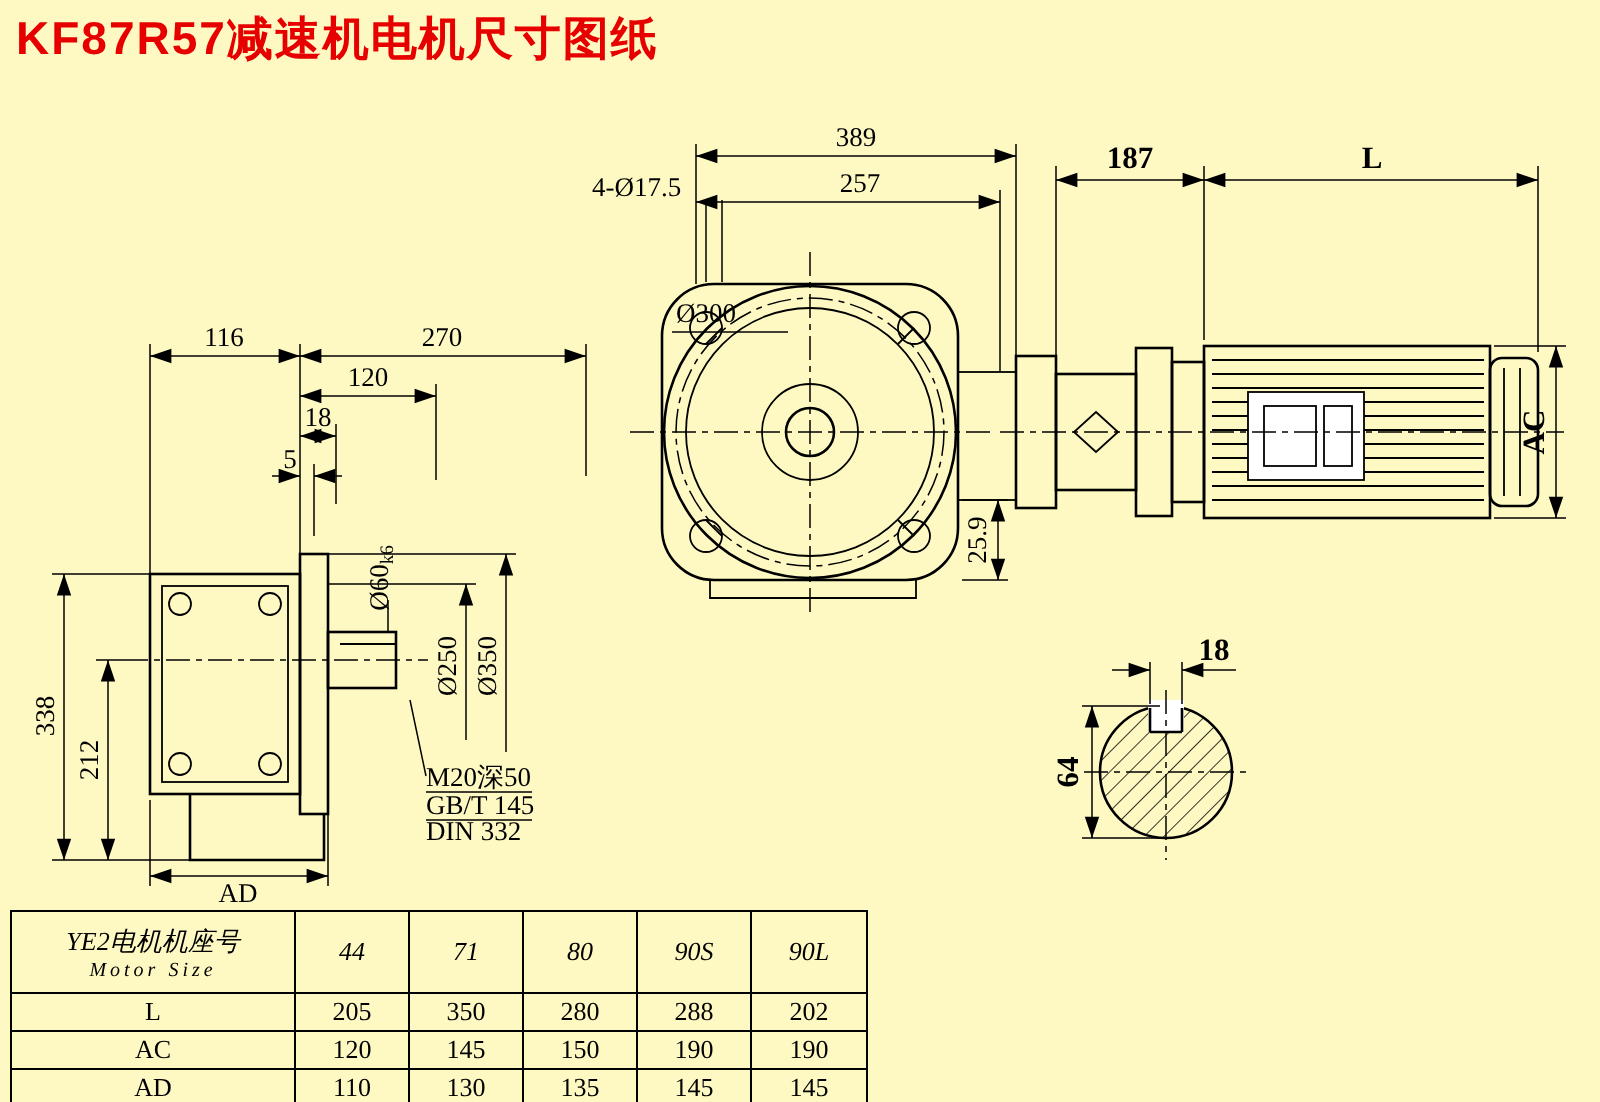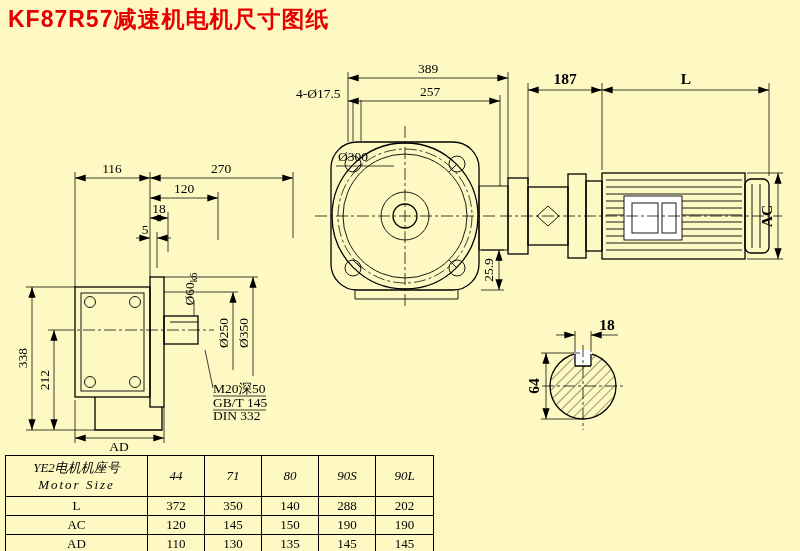--- a/index.html
+++ b/index.html
@@ -18,21 +18,21 @@
   .t{font-family:"Liberation Serif",serif;font-size:13.5px;fill:#000;}
   .tb{font-family:"Liberation Serif",serif;font-size:15.5px;font-weight:bold;fill:#000;}
   .wht{fill:#fff;stroke:none;}
   .wht2{fill:#fff;stroke:#000;stroke-width:0.9;}
   
   #tbl-wrap{position:absolute;left:5px;top:455px;width:428px;}
   table{border-collapse:collapse;width:100%;table-layout:fixed;}
   td{border:1px solid #000;text-align:center;vertical-align:middle;
      font-family:"Liberation Serif",serif;font-size:13px;padding:0;height:18px;}
   tr.hdr td{height:40px;font-style:italic;}
-  td .en{letter-spacing:2px;font-size:13px;}
+  td .en{letter-spacing:2px;font-size:10px;}
 </style>
 </head>
 <body>
 
 <div id="canvas">
 
   <div id="title">KF87R57减速机电机尺寸图纸</div>
 
   <svg width="800" height="551" viewBox="0 0 800 551">
     <defs>
@@ -177,23 +177,23 @@
             <div class="en">Motor Size</div>
           </td>
           <td>44</td>
           <td>71</td>
           <td>80</td>
           <td>90S</td>
           <td>90L</td>
         </tr>
         <tr>
           <td>L</td>
-          <td>372</td>
+          <td>205</td>
           <td>350</td>
-          <td>140</td>
+          <td>280</td>
           <td>288</td>
           <td>202</td>
         </tr>
         <tr>
           <td>AC</td>
           <td>120</td>
           <td>145</td>
           <td>150</td>
           <td>190</td>
           <td>190</td>

